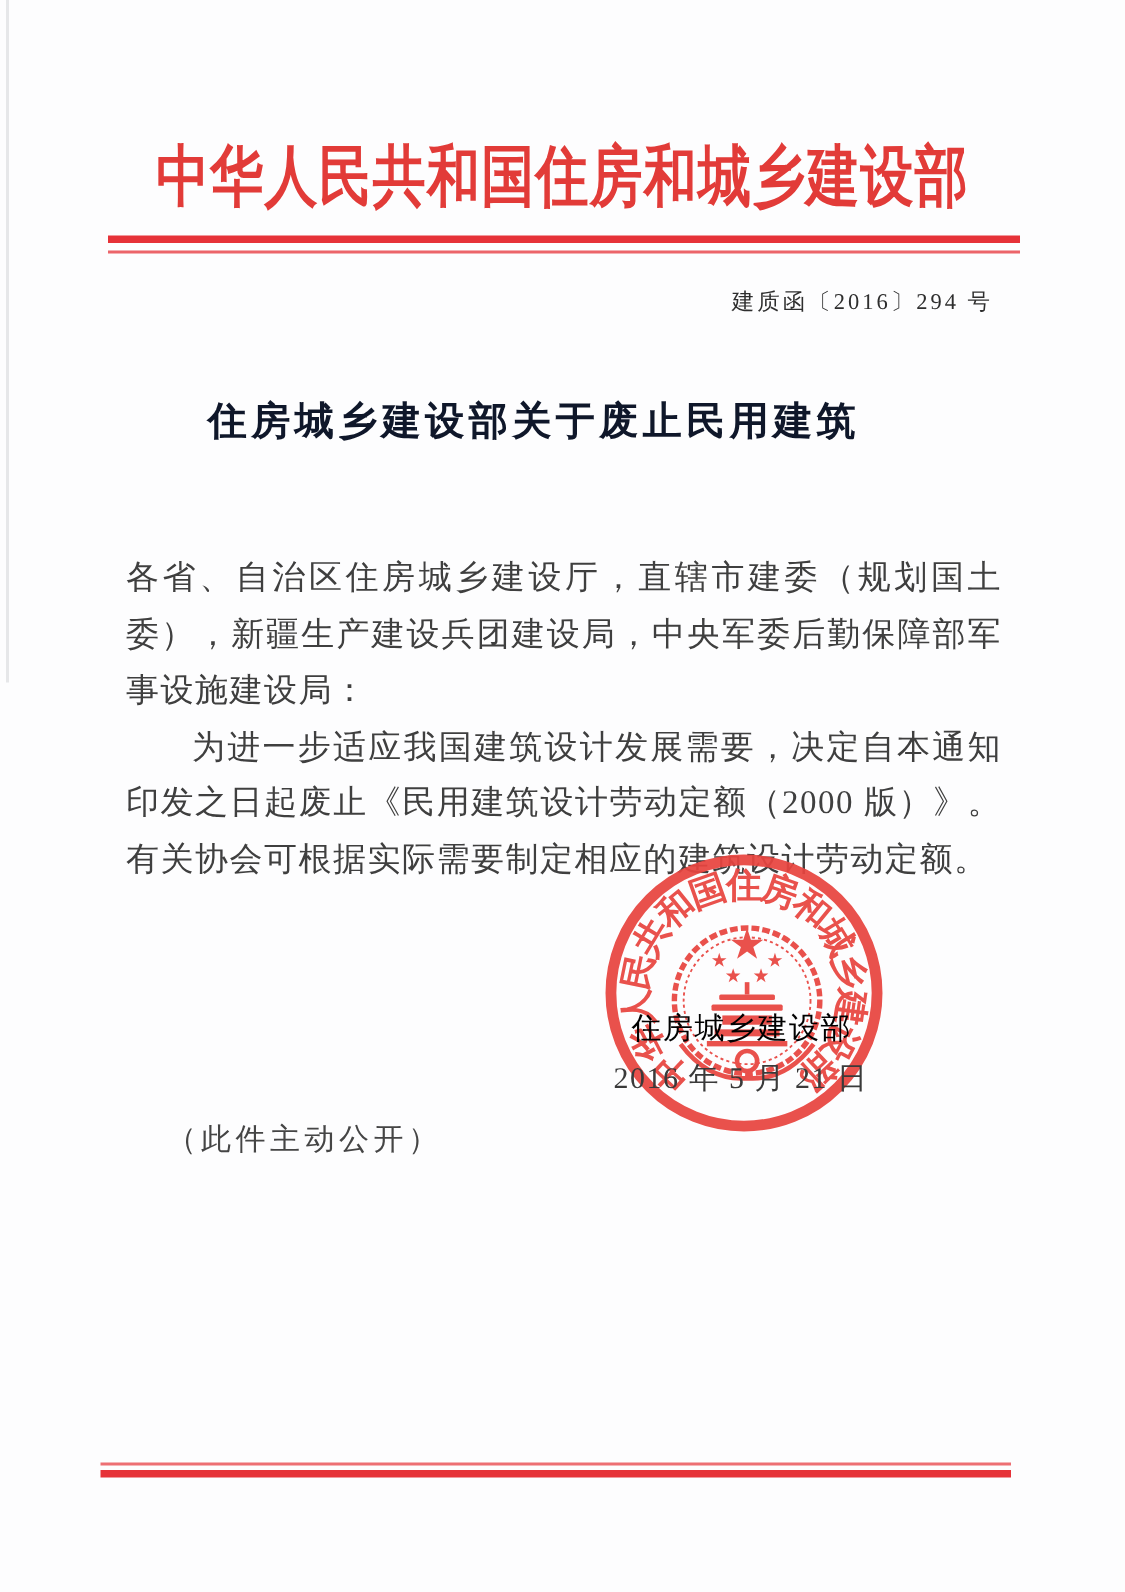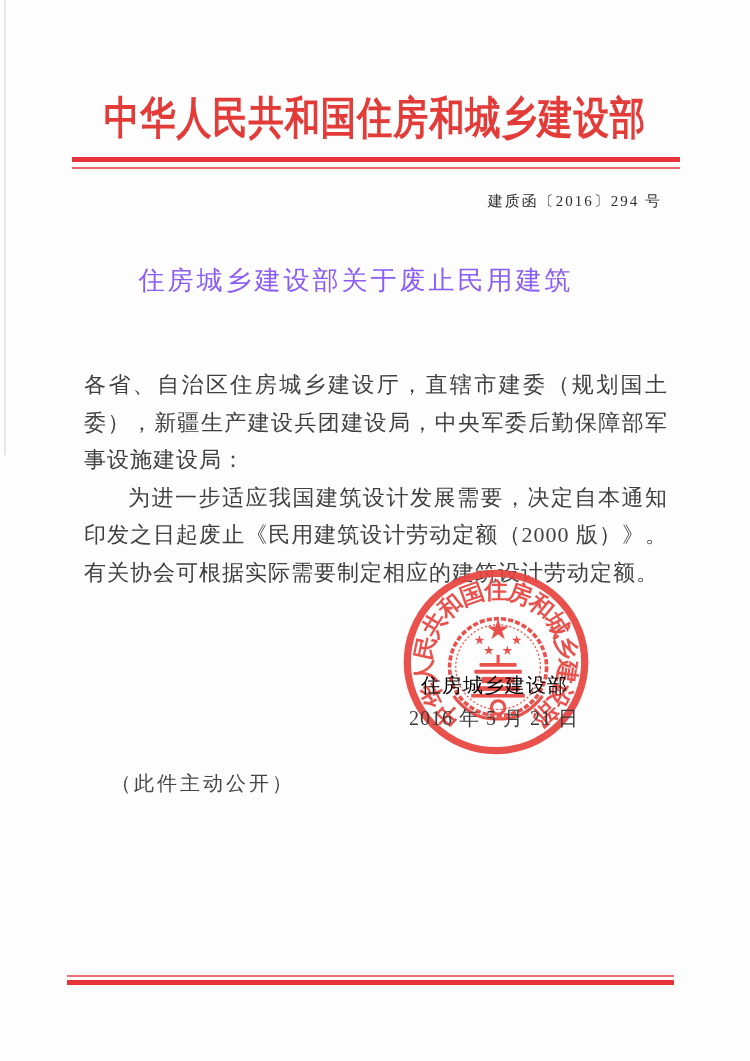--- a/index.html
+++ b/index.html
@@ -35,22 +35,22 @@
   .rule-top-thin{left:72px;top:167px;width:608px;height:2px;opacity:.75;}
   .rule-bottom-thin{left:67px;top:975px;width:607px;height:2px;opacity:.7;}
   .rule-bottom-thick{left:67px;top:980px;width:607px;height:5px;}
   .doc-number{
     position:absolute;top:192px;right:88px;
     font-size:15px;letter-spacing:2px;color:#2e2e2e;
     white-space:nowrap;
   }
   .title{
     position:absolute;top:260px;left:0;width:712px;
-    text-align:center;font-size:26px;font-weight:normal;
-    line-height:41px;letter-spacing:3px;color:#8b5cf6;
+    text-align:center;font-size:26px;font-weight:bold;
+    line-height:41px;letter-spacing:3px;color:#0f172a;
   }
   .body-text{
     position:absolute;top:366px;left:84px;width:584px;
     font-size:22px;line-height:37.5px;letter-spacing:1px;
     color:var(--ink);text-align:justify;
   }
   .body-text p.indent{text-indent:2em;}
   .seal-svg{
     position:absolute;left:398px;top:563px;width:196px;height:198px;
     opacity:.93;
@@ -67,21 +67,20 @@
   }
   .sign-date{
     position:absolute;left:409px;top:705px;
     font-size:20px;letter-spacing:1px;color:#3a3a3a;
     white-space:nowrap;z-index:3;
   }
   .disclosure{
     position:absolute;left:111px;top:746px;
     font-size:20px;letter-spacing:3px;color:#454545;
     white-space:nowrap;
-    margin-top:24px;
   }
 </style>
 </head>
 <body>
 
 <div class="page">
 
   <div class="scan-edge"></div>
 
   <div class="agency">中华人民共和国住房和城乡建设部</div>

